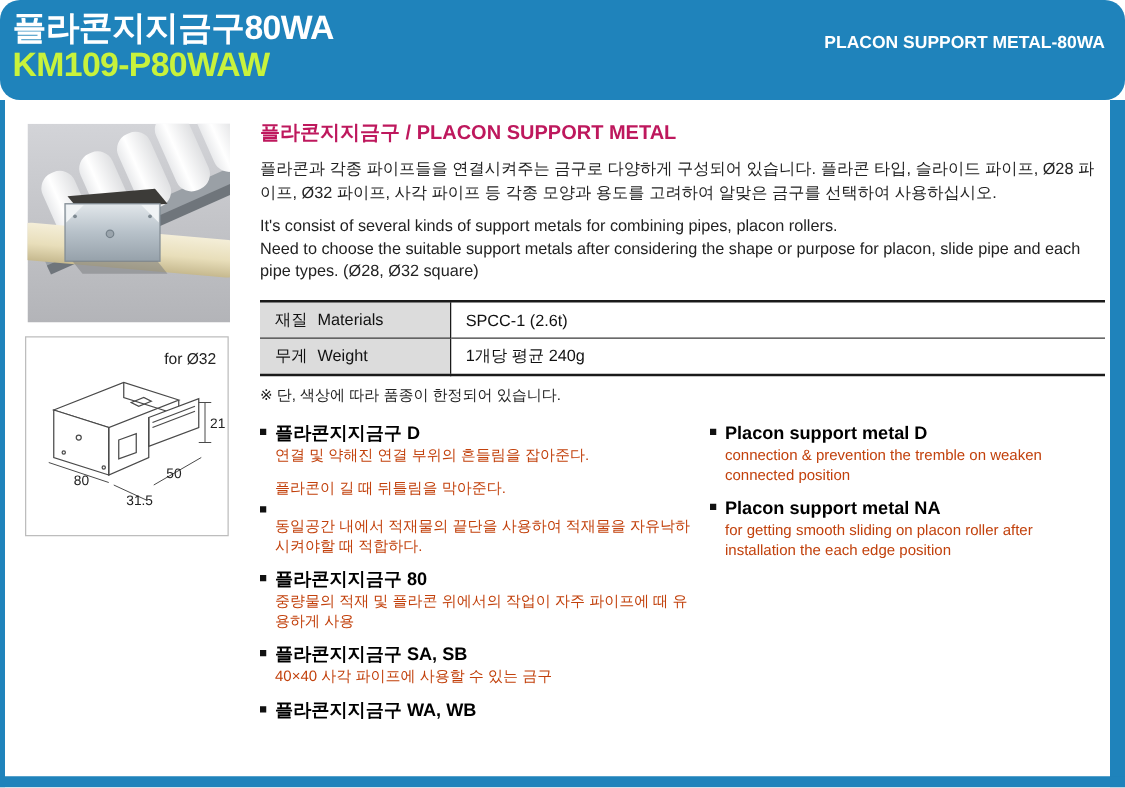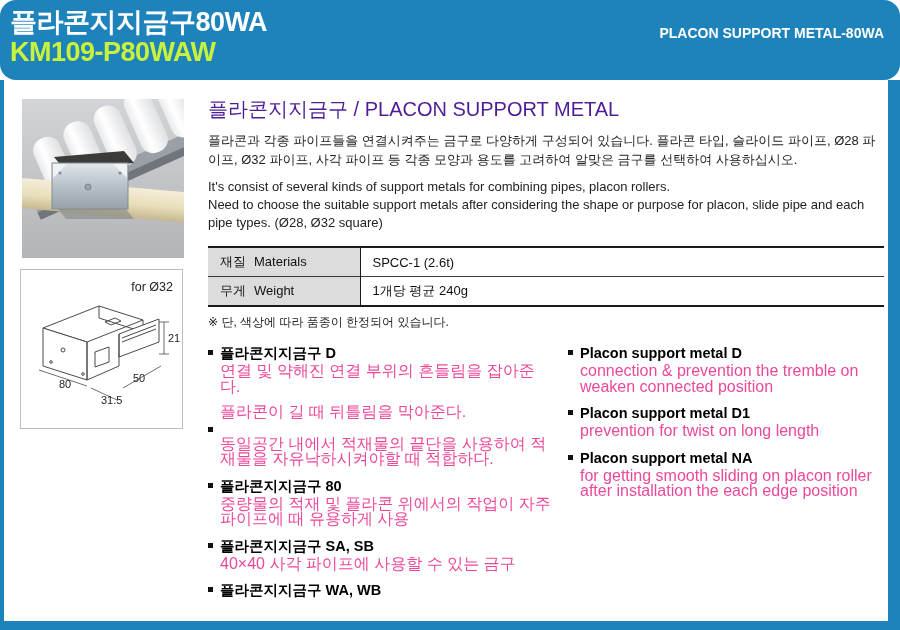--- a/index.html
+++ b/index.html
@@ -15,40 +15,40 @@
   .stripe-left{position:absolute;left:0;top:80px;width:4px;height:550px;background:#1f83bb;}
   .stripe-right{position:absolute;right:0;top:80px;width:12px;height:550px;background:#1f83bb;}
   .bar-bottom{position:absolute;left:0;bottom:0;width:900px;height:9px;background:#1f83bb;}
 
   
   .photo{position:absolute;left:22px;top:99px;width:162px;height:159px;}
   .drawing{position:absolute;left:20px;top:269px;width:163px;height:160px;border:1px solid #bdbdbd;background:#fff;box-sizing:border-box;}
 
   
   .content{position:absolute;left:208px;top:96px;width:676px;}
-  .section-title{font-size:20px;font-weight:normal;color:#4c1d95;margin:0 0 8px 0;}
+  .section-title{font-size:16px;font-weight:bold;color:#be185d;margin:0 0 8px 0;}
   .para-ko{font-size:13px;line-height:19px;color:#222;margin:0 0 9px 0;}
   .para-en{font-size:13px;line-height:18px;color:#222;margin:0 0 14px 0;}
 
   table.spec{width:100%;border-collapse:collapse;border-top:2px solid #1a1a1a;border-bottom:2px solid #1a1a1a;margin:0 0 7px 0;padding-left:44px;}
   table.spec tr + tr{border-top:1px solid #3a3a3a;}
   table.spec td{font-size:13px;padding:5px 12px;height:17px;}
   td.spec-label{width:152px;background:#dcdcdc;border-right:1px solid #1a1a1a;box-sizing:border-box;}
   td.spec-label .lk{margin-right:8px;}
   td.spec-value{background:#fff;}
   .spec-note{font-size:12px;color:#222;margin:0 0 13px 0;}
 
   .columns{display:flex;gap:14px;}
   .col-ko{width:346px;flex:none;}
   .col-en{width:316px;flex:none;}
   .item{margin-bottom:10px;}
   .item-title-row{display:flex;align-items:baseline;}
   .sq{width:5px;height:5px;background:#111;flex:none;margin-right:7px;position:relative;top:-3px;}
   .item-title{font-size:14.5px;font-weight:bold;color:#000;line-height:18px;}
-  .item-desc{font-size:16px;line-height:15.5px;color:#ec4899;margin-left:12px;margin-top:1px;}
+  .item-desc{font-size:12px;line-height:15.5px;color:#c2410c;margin-left:12px;margin-top:1px;}
 </style>
 </head>
 <body>
 
 <div class="page">
 
   <div class="header">
     <div class="header-title-ko">플라콘지지금구80WA</div>
     <div class="header-model">KM109-P80WAW</div>
     <div class="header-title-en">PLACON SUPPORT METAL-80WA</div>
@@ -225,27 +225,20 @@
       <div class="col-en">
 
           <div class="item">
             <div class="item-title-row">
               <span class="sq"></span>
               <span class="item-title">Placon support metal D</span>
             </div>
             <div class="item-desc">connection &amp; prevention the tremble on weaken connected position</div>
           </div>
 
-          <div class="item">
-            <div class="item-title-row">
-              <span class="sq"></span>
-              <span class="item-title">Placon support metal D1</span>
-            </div>
-            <div class="item-desc">prevention for twist on long length</div>
-          </div>
 
           <div class="item">
             <div class="item-title-row">
               <span class="sq"></span>
               <span class="item-title">Placon support metal NA</span>
             </div>
             <div class="item-desc">for getting smooth sliding on placon roller after installation the each edge position</div>
           </div>
         </div>
     </div>

